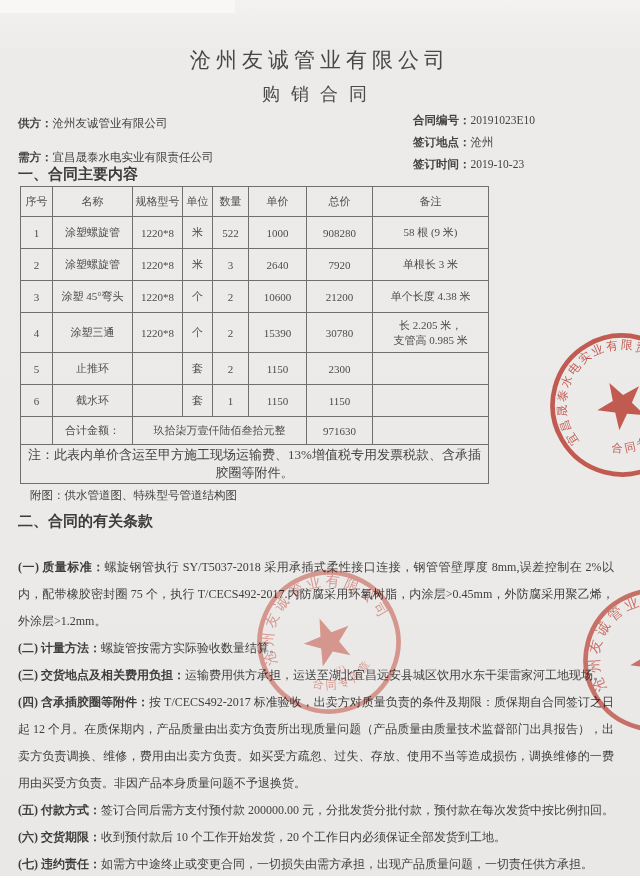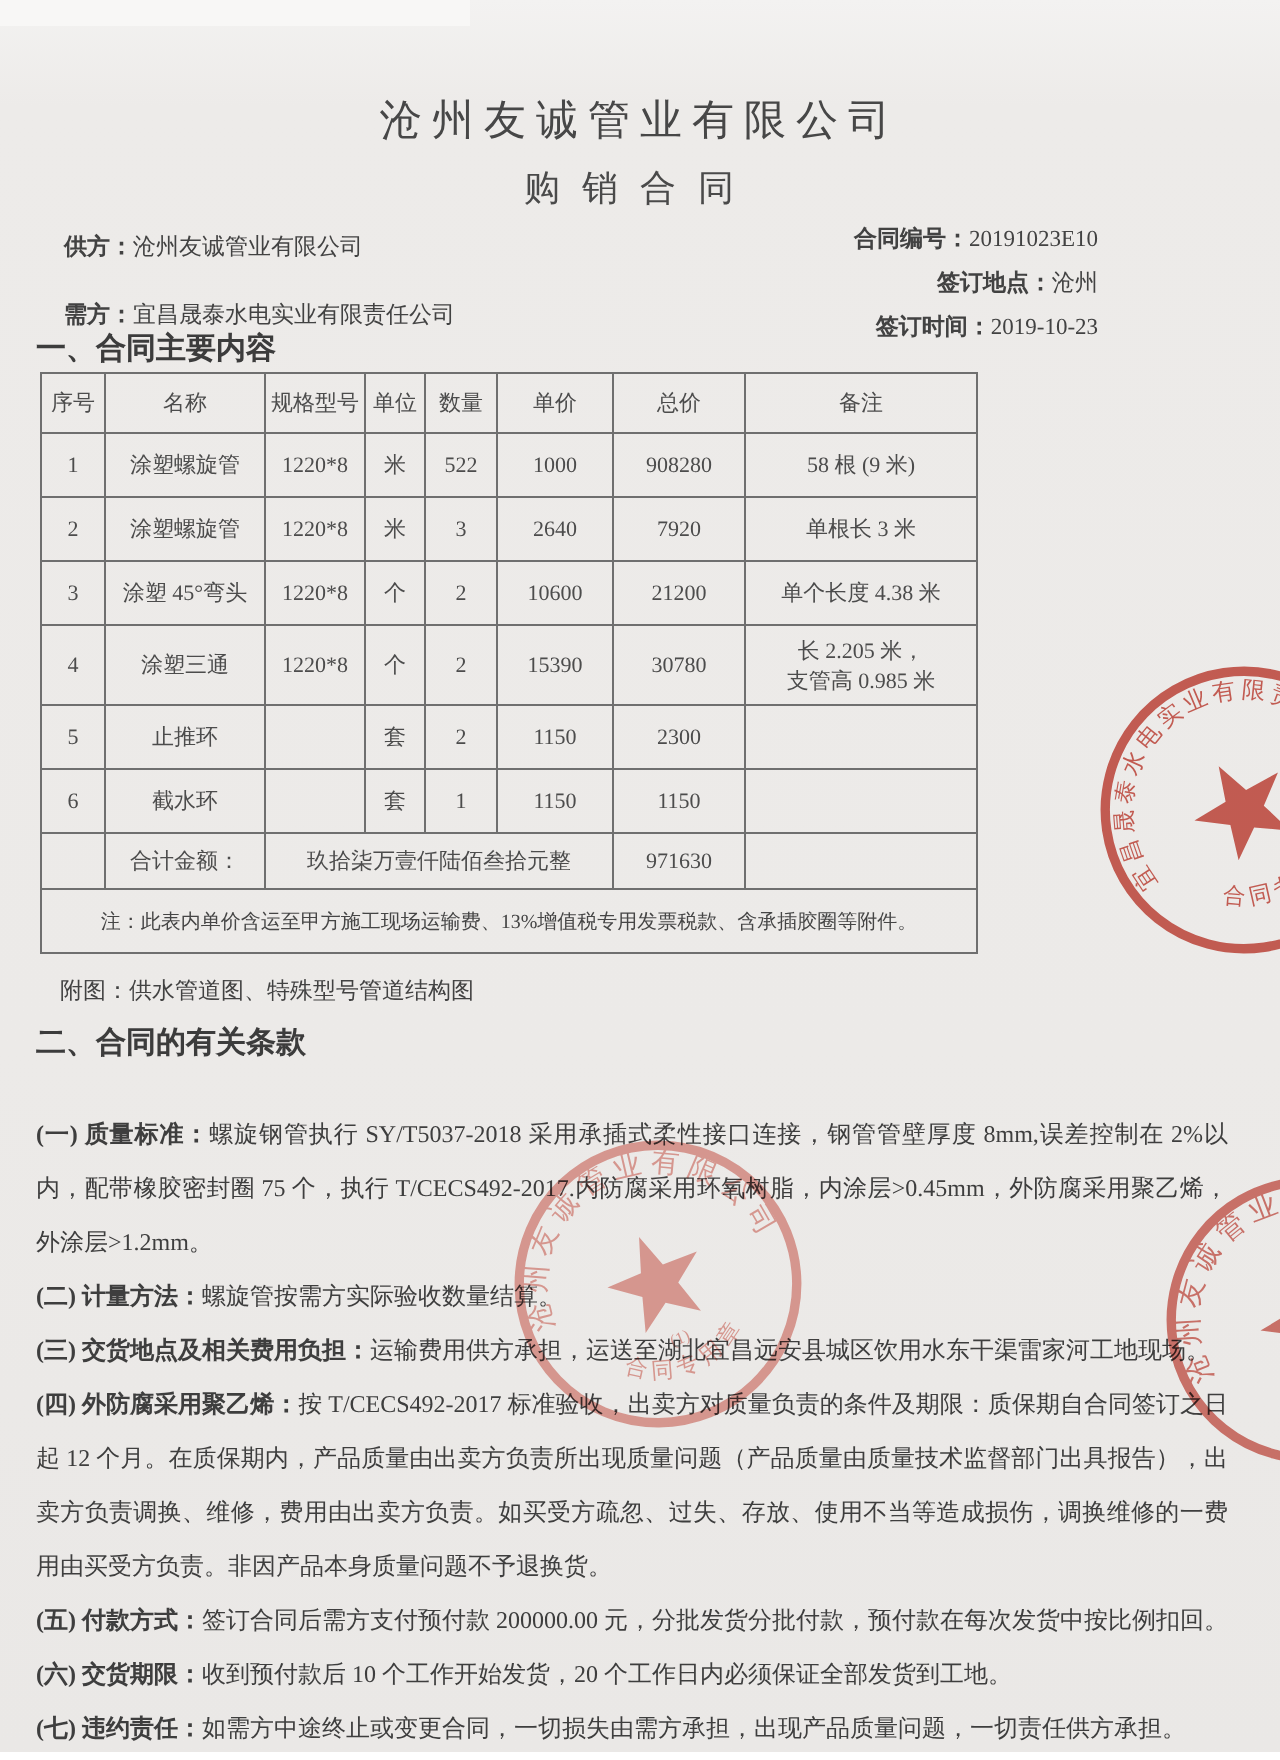--- a/index.html
+++ b/index.html
@@ -9,35 +9,35 @@
     font-family:"Liberation Serif","DejaVu Serif",serif;
     color:#3f3f3f;
   }
   .scan-strip{position:absolute;top:0;left:0;width:235px;height:13px;background:#f8f7f6;}
   .doc-title{position:absolute;top:46px;left:0;width:640px;text-align:center;
     font-size:21px;letter-spacing:5px;color:#474747;}
   .doc-subtitle{position:absolute;top:82px;left:0;width:640px;text-align:center;
     font-size:18px;letter-spacing:11px;color:#4a4a4a;}
   .meta-line{position:absolute;left:18px;font-size:11.5px;color:#424242;}
   .meta-right{position:absolute;left:413px;top:109px;font-size:11.5px;line-height:22px;color:#424242;}
-  .meta-right div{white-space:nowrap;text-align:right;}
-  .lbl{font-weight:bold;margin-left:14px;}
+  .meta-right div{white-space:nowrap;}
+  .lbl{font-weight:bold;}
   .sec-heading{position:absolute;left:18px;font-size:15px;font-weight:bold;color:#3c3c3c;}
   table.items{
     position:absolute;top:186px;left:20px;width:468px;
     border-collapse:collapse;table-layout:fixed;
     font-size:11px;color:#4c4c4c;
   }
   table.items th,table.items td{
     border:1px solid #6f6f6f;text-align:center;vertical-align:middle;
     padding:1px 2px;white-space:pre-line;font-weight:normal;overflow:hidden;
   }
   tr.hdr{height:30px;} tr.r{height:32px;} tr.r4{height:40px;}
   tr.total{height:28px;} tr.noterow{height:32px;}
-  td.notecell{text-align:left;padding-left:5px;font-size:10px;color:#454545;}
+  td.notecell{text-align:left;padding-left:5px;font-size:13px;color:#454545;}
   .attachment{position:absolute;left:18px;top:488px;font-size:11.5px;color:#424242;margin-left:12px;}
   .clauses{position:absolute;left:18px;top:554px;width:596px;
     font-size:12px;line-height:27px;color:#3e3e3e;text-align:justify;}
   .clauses p{margin:0;}
   .clabel{font-weight:bold;}
   .seal{position:absolute;pointer-events:none;mix-blend-mode:multiply;}
   .seal svg{display:block;}
   .seal-1{top:330px;left:547px;transform:rotate(-30deg);opacity:.8;}
   .seal-2{top:567px;left:254px;transform:rotate(-22deg);opacity:.5;}
   .seal-3{top:585px;left:580px;transform:rotate(-30deg);opacity:.68;}
@@ -159,21 +159,21 @@
     </table>
 
   <div class="attachment">附图：供水管道图、特殊型号管道结构图</div>
 
   <div class="sec-heading" style="top:512px;">二、合同的有关条款</div>
 
   <div class="clauses">
     <p><span class="clabel">(一) 质量标准：</span><span>螺旋钢管执行 SY/T5037-2018 采用承插式柔性接口连接，钢管管壁厚度 8mm,误差控制在 2%以内，配带橡胶密封圈 75 个，执行 T/CECS492-2017.内防腐采用环氧树脂，内涂层&gt;0.45mm，外防腐采用聚乙烯，外涂层&gt;1.2mm。</span></p>
     <p><span class="clabel">(二) 计量方法：</span><span>螺旋管按需方实际验收数量结算。</span></p>
     <p><span class="clabel">(三) 交货地点及相关费用负担：</span><span>运输费用供方承担，运送至湖北宜昌远安县城区饮用水东干渠雷家河工地现场。</span></p>
-    <p><span class="clabel">(四) 外防腐采用聚乙烯：</span><span>按 T/CECS492-2017 标准验收，出卖方对质量负责的条件及期限：质保期自合同签订之日起 12 个月。在质保期内，产品质量由出卖方负责所出现质量问题（产品质量由质量技术监督部门出具报告），出卖方负责调换、维修，费用由出卖方负责。如买受方疏忽、过失、存放、使用不当等造成损伤，调换维修的一费用由买受方负责。非因产品本身质量问题不予退换货。</span></p>
+    <p><span class="clabel">(四) 含承插胶圈等附件：</span><span>按 T/CECS492-2017 标准验收，出卖方对质量负责的条件及期限：质保期自合同签订之日起 12 个月。在质保期内，产品质量由出卖方负责所出现质量问题（产品质量由质量技术监督部门出具报告），出卖方负责调换、维修，费用由出卖方负责。如买受方疏忽、过失、存放、使用不当等造成损伤，调换维修的一费用由买受方负责。非因产品本身质量问题不予退换货。</span></p>
     <p><span class="clabel">(五) 付款方式：</span><span>签订合同后需方支付预付款 200000.00 元，分批发货分批付款，预付款在每次发货中按比例扣回。</span></p>
     <p><span class="clabel">(六) 交货期限：</span><span>收到预付款后 10 个工作开始发货，20 个工作日内必须保证全部发货到工地。</span></p>
     <p><span class="clabel">(七) 违约责任：</span><span>如需方中途终止或变更合同，一切损失由需方承担，出现产品质量问题，一切责任供方承担。</span></p>
   </div>
 
   <div class="seal seal-1">
     <svg width="150" height="150" viewBox="0 0 160 160">
       <defs>
         <path id="s1a" d="M 23.6,100.5 A 60,60 0 1 1 136.4,100.5" fill="none"></path>
         <path id="s1b" d="M 41.7,112.1 A 50,50 0 0 0 118.3,112.1" fill="none"></path>

